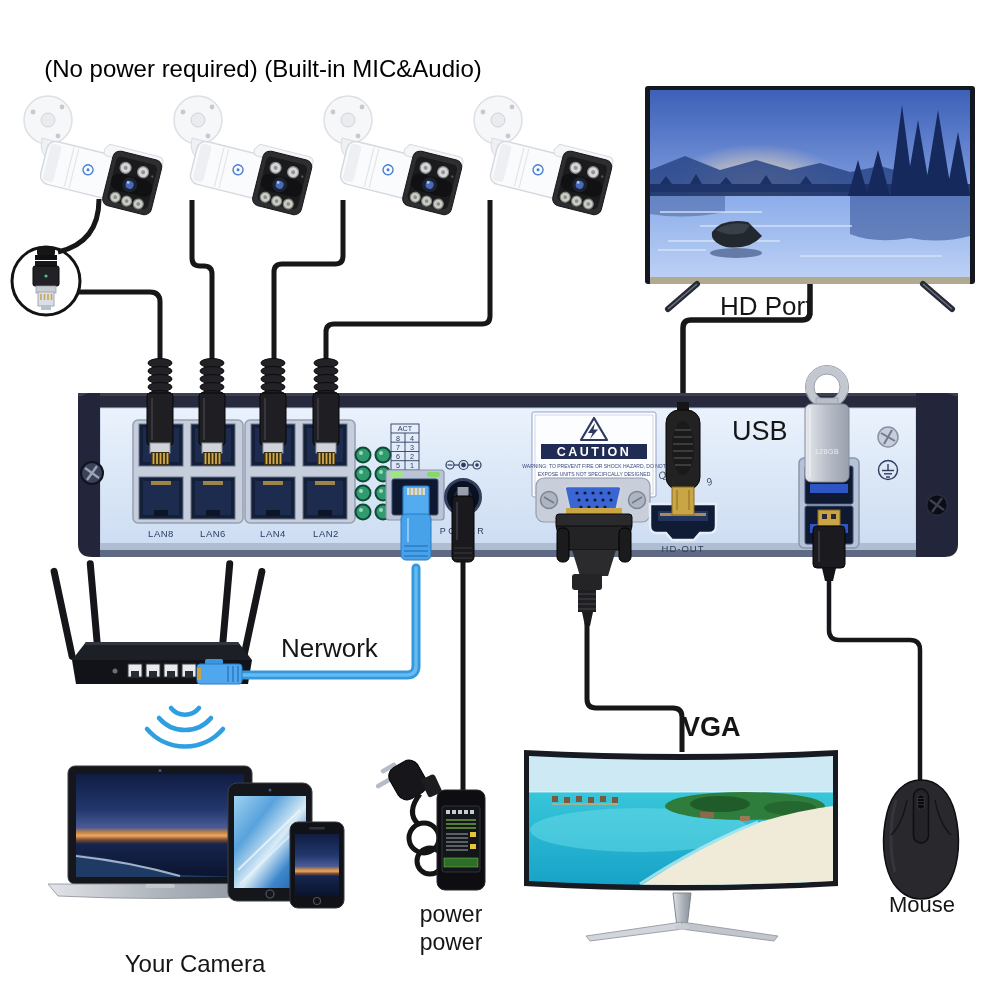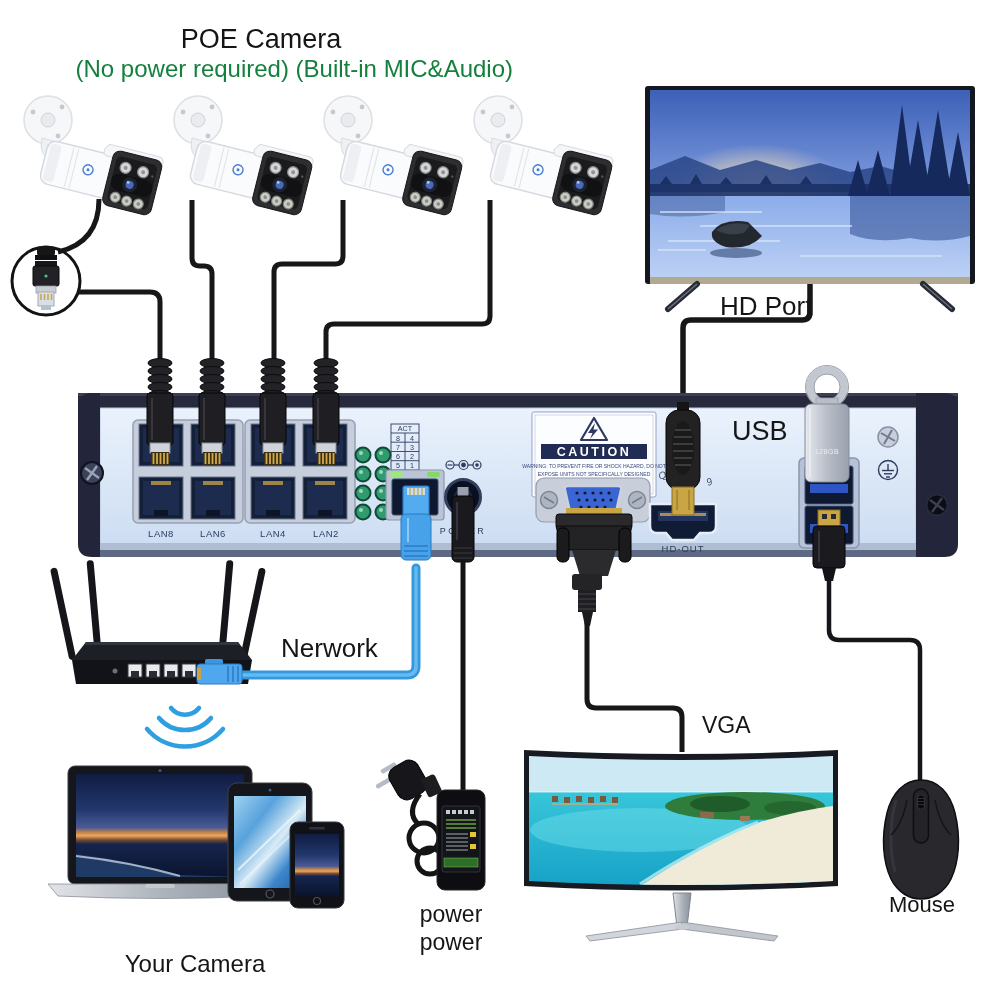--- a/index.html
+++ b/index.html
@@ -1,24 +1,24 @@
 <!DOCTYPE html>
 <html><head>
 <meta charset="utf-8">
 <style>
   html,body{margin:0;padding:0;background:#fff;}
   #stage{position:relative;width:1000px;height:1000px;background:#fff;overflow:hidden;font-family:"Liberation Sans",sans-serif;}
   #gfx{position:absolute;left:0;top:0;}
   .lbl{position:absolute;color:#151515;white-space:pre;}
   #t-main{left:61px;top:24px;width:400px;text-align:center;font-size:27px;}
-  #t-sub{left:13px;top:55px;width:500px;text-align:right;font-size:24px;color:#15803d;}
+  #t-sub{left:13px;top:55px;width:500px;text-align:center;font-size:24px;color:#000000;}
   #l-hdport{left:720px;top:291px;font-size:26px;}
   #l-usb{left:732px;top:416px;font-size:27px;}
   #l-network{left:281px;top:633px;font-size:26px;text-align:right;}
-  #l-vga{left:702px;top:712px;font-size:23px;}
+  #l-vga{left:682px;top:712px;font-size:27px;font-weight:bold;}
   #l-mouse{left:876px;top:892px;width:92px;text-align:center;font-size:22px;}
   #l-psu{left:393px;top:900px;width:116px;text-align:center;font-size:23px;line-height:28px;}
   #l-dev{left:25px;top:913px;width:340px;text-align:center;}
   #l-dev .d1{font-size:24px;line-height:30px;}
   svg text{font-family:"Liberation Sans",sans-serif;}
 </style>
 </head>
 <body>
 
 <div id="stage">
@@ -709,21 +709,20 @@
   <rect x="913.5" y="789" width="15" height="54" rx="7.5" fill="#232328" stroke="#0e0e12" stroke-width="1.5"></rect>
   <rect x="917.5" y="795" width="7" height="14" rx="3" fill="#0a0a0c" stroke="#3a3a42" stroke-width="0.8"></rect>
   <g stroke="#2e2e34" stroke-width="1">
           <line x1="918" y1="798.5" x2="924.5" y2="798.5"></line>
           <line x1="918" y1="801.5" x2="924.5" y2="801.5"></line>
           <line x1="918" y1="804.5" x2="924.5" y2="804.5"></line>
         </g>
 </g>
 </svg>
 
-<div class="lbl" id="t-main">POE Camera</div>
 <div class="lbl" id="t-sub">(No power required) (Built-in MIC&amp;Audio)</div>
 <div class="lbl" id="l-hdport">HD Port</div>
 <div class="lbl" id="l-usb">USB</div>
 <div class="lbl" id="l-network">Nerwork</div>
 <div class="lbl" id="l-vga">VGA</div>
 <div class="lbl" id="l-mouse">Mouse</div>
 <div class="lbl" id="l-psu"><span>power</span><br><span>power</span></div>
 <div class="lbl" id="l-dev">
   <div class="d1">Your Camera</div>
   

